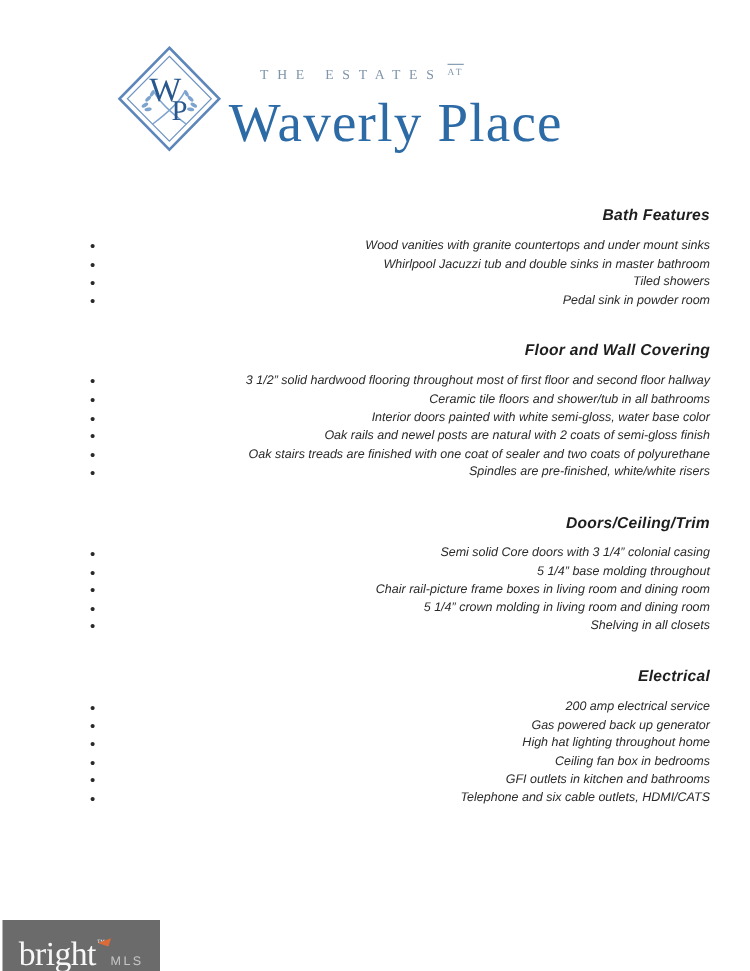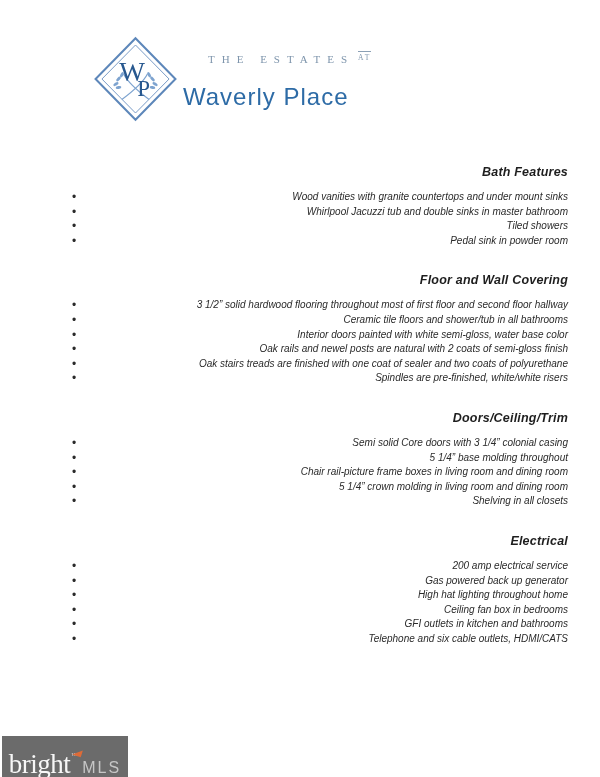--- a/index.html
+++ b/index.html
@@ -16,23 +16,23 @@
     font-family:"Liberation Serif",serif;
     font-size:11px;letter-spacing:7px;color:#7e95ac;
     padding-left:18px;white-space:nowrap;
   }
   .tagline .at{
     display:inline-block;font-size:7.5px;letter-spacing:2px;
     border-top:1px solid #8ba0b5;padding-top:1px;margin-left:4px;
     vertical-align:3px;
   }
   .brand-name{
-    font-family:Liberation Sans, sans-serif;
-    font-size:24px;color:#2d6ba6;letter-spacing:1px;
-    margin-top:18px;margin-left:-7px;white-space:nowrap;
+    font-family:Liberation Serif, serif;
+    font-size:44px;color:#2d6ba6;letter-spacing:1px;
+    margin-top:7px;margin-left:-7px;white-space:nowrap;
   }
   
   .doc{position:absolute;left:68px;top:166px;width:500px;color:#262626;text-align:right;}
   .section{margin:0;}
   .section h2{
     font-size:12.5px;font-style:italic;font-weight:bold;
     line-height:13px;margin:0 0 11px 0;color:#1e1e1e;
     letter-spacing:.2px;
   }
   .section ul{
@@ -52,21 +52,21 @@
     position:absolute;left:2px;bottom:0;width:126px;height:41px;
     display:flex;align-items:baseline;justify-content:center;
     padding-top:5px;box-sizing:border-box;
   }
   .brightmls .brand{
     font-family:"Liberation Serif",serif;font-size:27px;line-height:27px;
     font-weight:500;position:relative;letter-spacing:-.5px;
   }
   .brightmls .tm{font-size:6.5px;vertical-align:16px;margin-left:1px;}
   .brightmls .suffix{
-    font-size:16px;letter-spacing:2px;margin-left:5px;
+    font-size:10px;letter-spacing:2px;margin-left:5px;
     font-family:"Liberation Sans",sans-serif;
   }
   .accent-arrow{
     position:absolute;width:0;height:0;left:64px;top:8px;
     border-left:9px solid transparent;
     border-bottom:7px solid transparent;
     transform:rotate(18deg);
   }
 </style>
 </head>

